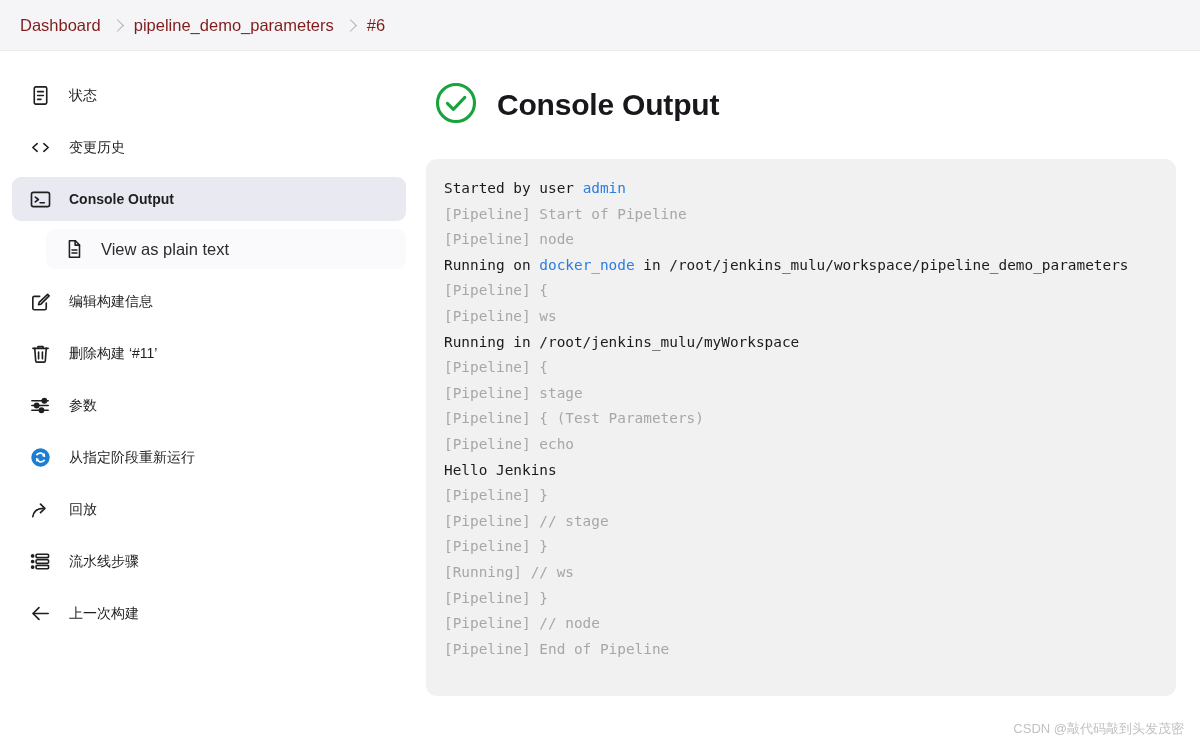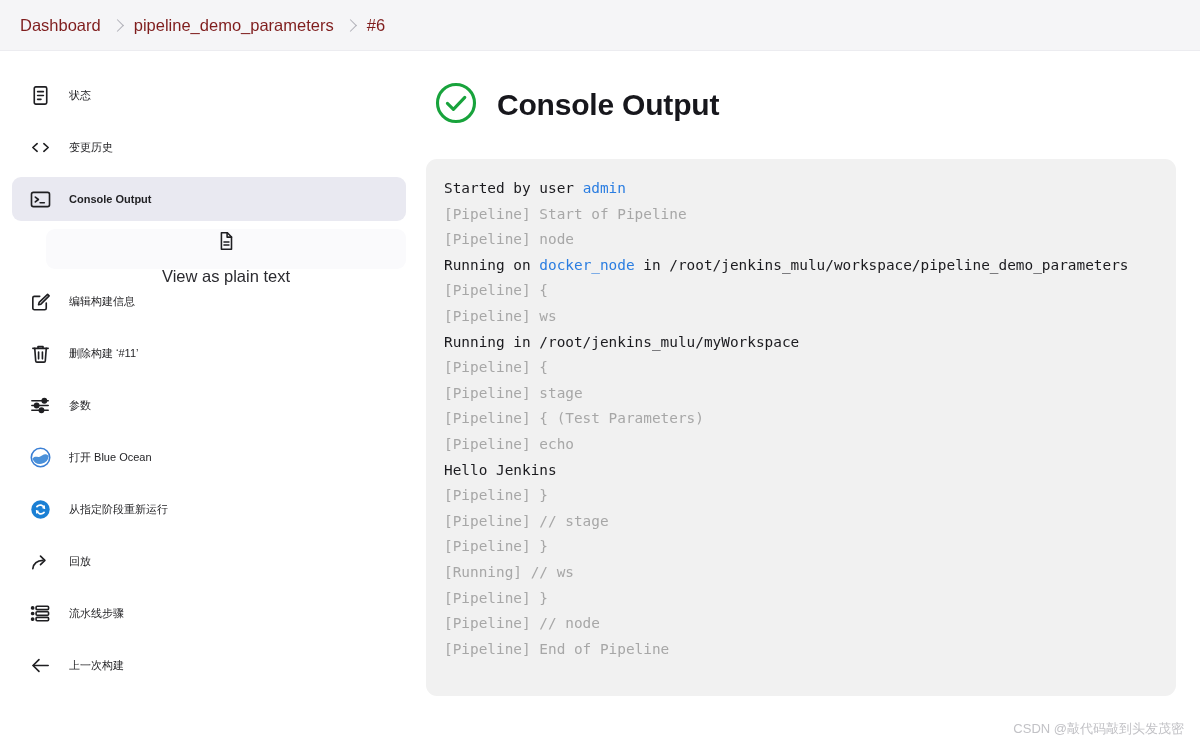--- a/index.html
+++ b/index.html
@@ -43,38 +43,37 @@
     padding:22px 12px 0 12px;
     flex-shrink:0;
   }
   .nav-item {
     display:flex;
     align-items:center;
     gap:17px;
     height:44px;
     padding:0 16px;
     border-radius:9px;
-    font-size:11px;
+    font-size:14px;
     color:#1f1f22;
     cursor:pointer;
     margin-bottom:8px;
   }
   .nav-item.active {
     background:#e9e9f1;
     font-weight:bold;
   }
   .nav-item.sub {
     margin-left:34px;
     background:#fafafc;
     font-size:16.5px;
     height:40px;
     gap:15px;
     color:#2b2b30;
     margin-bottom:10px;
-    flex-direction:column;
   }
   .nav-ico {
     width:24px; height:24px;
     flex-shrink:0;
     display:flex; align-items:center; justify-content:center;
   }
   .nav-ico svg { display:block; }
   .nav-label { line-height:1; white-space:nowrap; }
 
   
@@ -206,29 +205,20 @@
           <svg width="23" height="23" viewBox="0 0 24 24" fill="none" stroke="#1f1f22" stroke-width="1.7" stroke-linecap="round" stroke-linejoin="round">
             <line x1="3" y1="7" x2="20" y2="7"></line>
             <line x1="3" y1="12" x2="20" y2="12"></line>
             <line x1="3" y1="17" x2="20" y2="17"></line>
             <circle cx="16" cy="7" r="2.2" fill="#1f1f22"></circle>
             <circle cx="8" cy="12" r="2.2" fill="#1f1f22"></circle>
             <circle cx="13" cy="17" r="2.2" fill="#1f1f22"></circle>
           </svg>
         </span>
         <span class="nav-label">参数</span>
-      </div>
-      <div class="nav-item">
-        <span class="nav-ico">
-          <svg width="23" height="23" viewBox="0 0 24 24">
-            <circle cx="12" cy="12" r="9.6" fill="#ffffff" stroke="#3a7fd5" stroke-width="1.7"></circle>
-            <path d="M3.6 13.2c2.6-3.4 5.1-1.1 7.6-2.1 2.4-1 4.4-3.3 7.3-2.2 1.3.5 2 1.6 2 1.6a8.8 8.8 0 0 1-16.9 2.7z" fill="#4a90d9"></path>
-          </svg>
-        </span>
-        <span class="nav-label">打开 Blue Ocean</span>
       </div>
       <div class="nav-item">
         <span class="nav-ico">
           <svg width="23" height="23" viewBox="0 0 24 24">
             <circle cx="12" cy="12" r="9.6" fill="#1a7fd4"></circle>
             <g fill="none" stroke="#ffffff" stroke-width="1.9" stroke-linecap="round">
               <path d="M16 10.6A4.5 4.5 0 0 0 8.3 9"></path>
               <path d="M8 13.4a4.5 4.5 0 0 0 7.7 1.6"></path>
             </g>
             <path d="M16.6 7.3v3.4h-3.3z" fill="#ffffff"></path>

